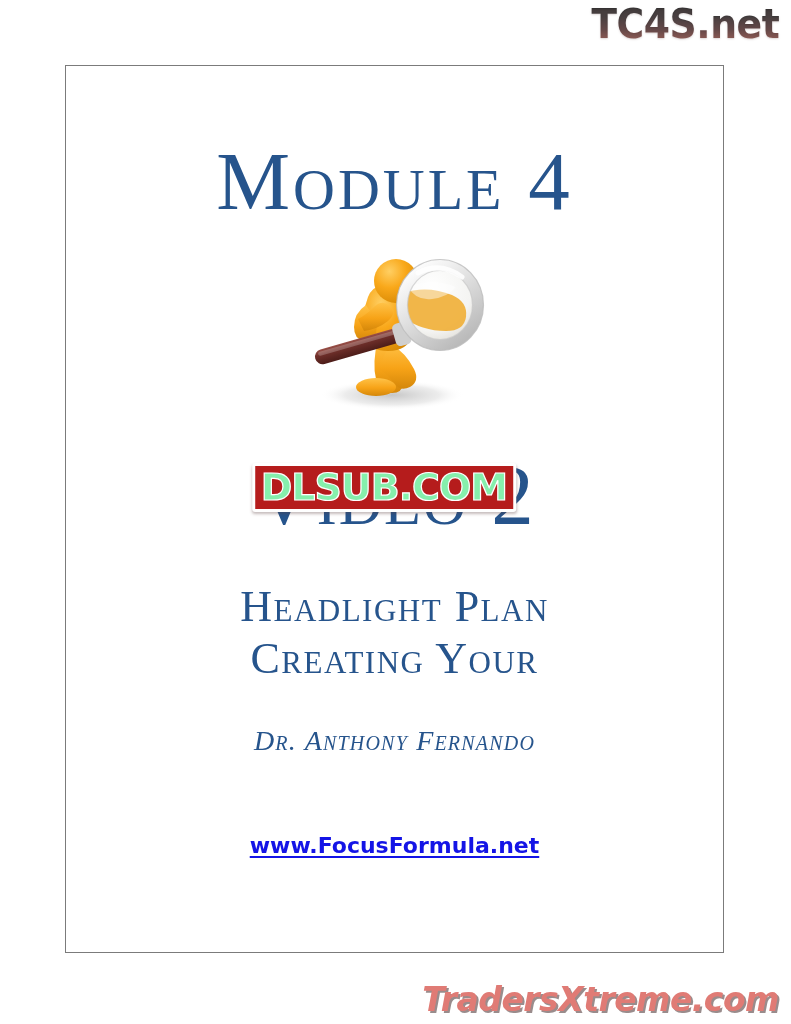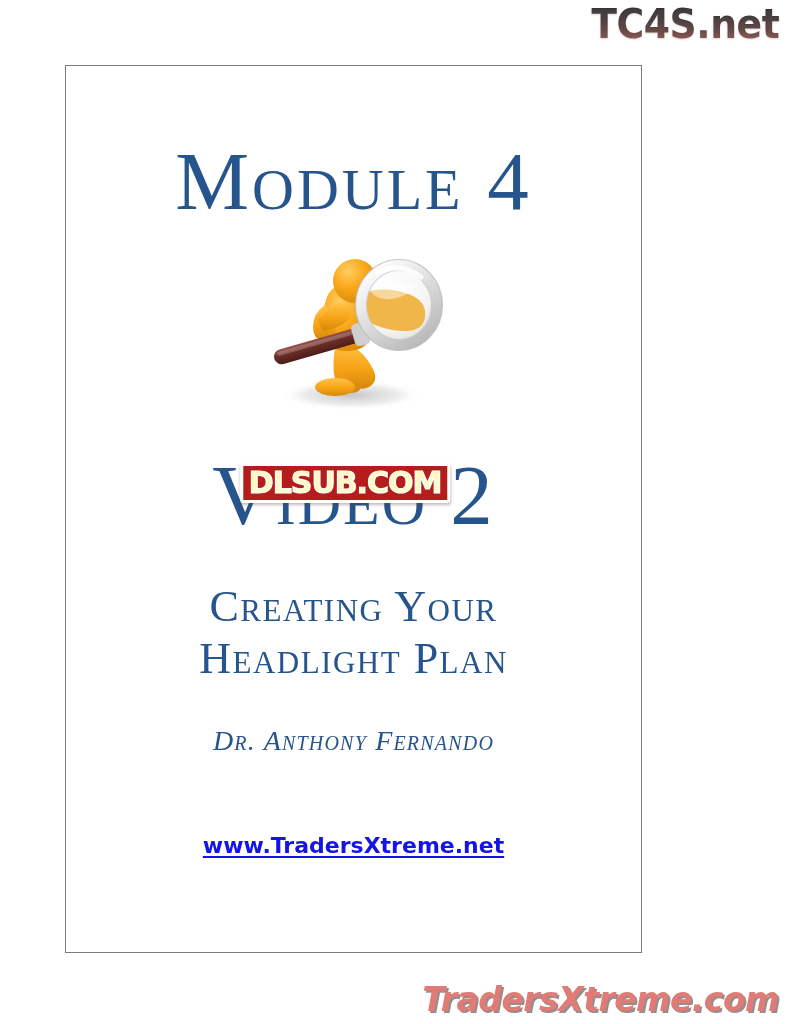--- a/index.html
+++ b/index.html
@@ -34,21 +34,21 @@
     color: transparent;
     -webkit-text-fill-color: transparent;
     text-shadow: 0 1px 2px rgba(120,90,90,0.25);
   }
 
   
   .page-sheet {
     position: absolute;
     left: 65px;
     top: 65px;
-    width: 577px;
+    width: 659px;
     height: 888px;
     border: 1px solid #7b7b7b;
     background: #ffffff;
     box-sizing: border-box;
   }
 
   .page-inner {
     position: absolute;
     inset: 0;
     display: flex;
@@ -96,25 +96,25 @@
     color: #26548c;
     white-space: nowrap;
   }
   .dlsub-watermark {
     position: absolute;
     left: 50%;
     top: 12px;
     transform: translateX(-54%);
     font-family: "DejaVu Sans", sans-serif;
     font-weight: bold;
-    font-size: 30px;
+    font-size: 38px;
     letter-spacing: -1px;
     line-height: 1.12;
     padding: 0 6px;
-    color: #fef9c3;
+    color: #86efac;
     background: #b51c1c;
     border: 3px solid #ffffff;
     border-radius: 3px;
     box-shadow: 0 2px 3px rgba(90,60,60,0.35);
     -webkit-text-stroke: 1.2px #ffffff;
     white-space: nowrap;
   }
 
   
   .subtitle {
@@ -256,24 +256,24 @@
         <path d="M128 30 q22 -12 44 4" fill="none" stroke="#ffffff" stroke-width="5" stroke-linecap="round" opacity="0.85"></path>
       </svg>
     </div>
 
     <div class="video-line-wrap">
       <div class="video-title">Video 2</div>
       <div class="dlsub-watermark">DLSUB.COM</div>
     </div>
 
     <div class="subtitle">
+      <span class="sub-line">Headlight Plan</span>
       <span class="sub-line">Creating Your</span>
-      <span class="sub-line">Headlight Plan</span>
     </div>
 
     <div class="author">Dr. Anthony Fernando</div>
 
-    <div class="site-link">www.TradersXtreme.net</div>
+    <div class="site-link">www.FocusFormula.net</div>
 
   </div>
 </div>
 
 <div class="traders-watermark">TradersXtreme.com</div>
 
 </body></html>

